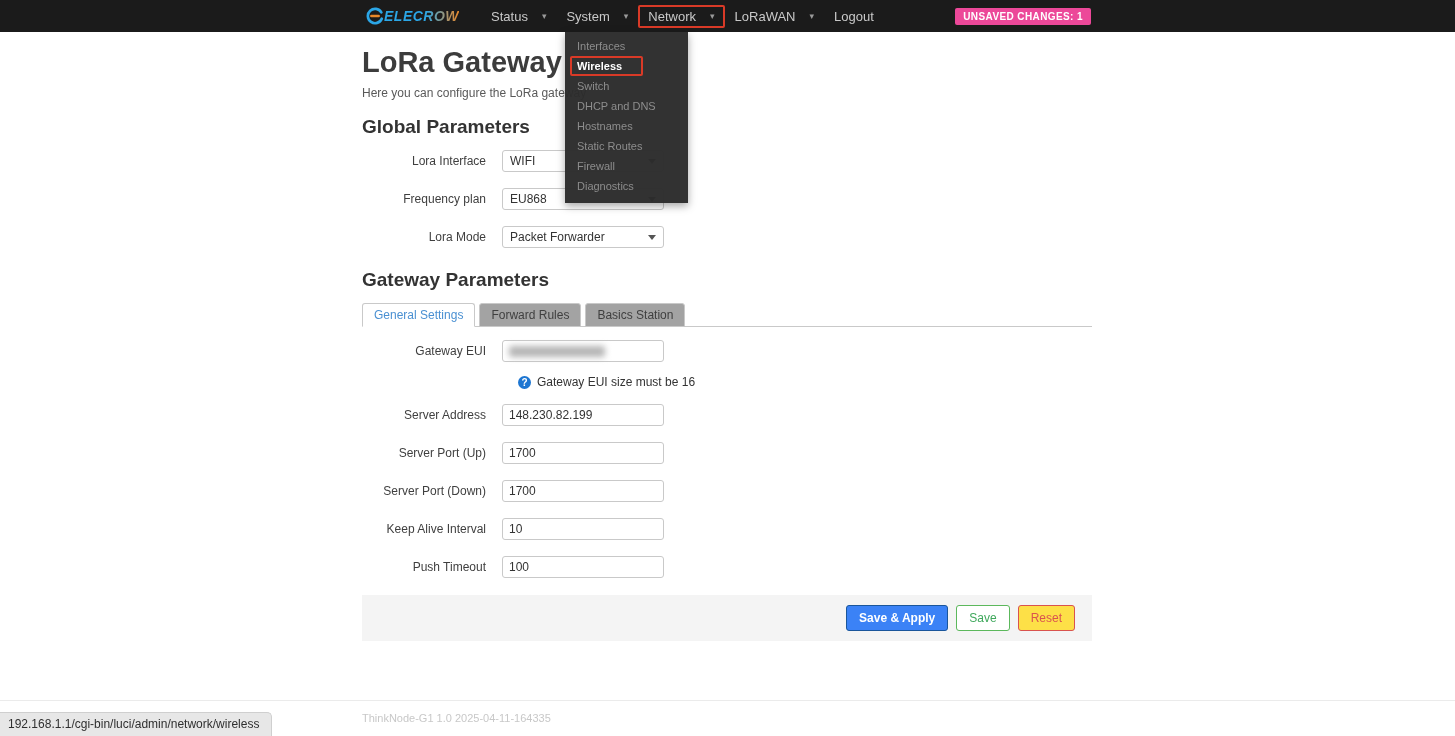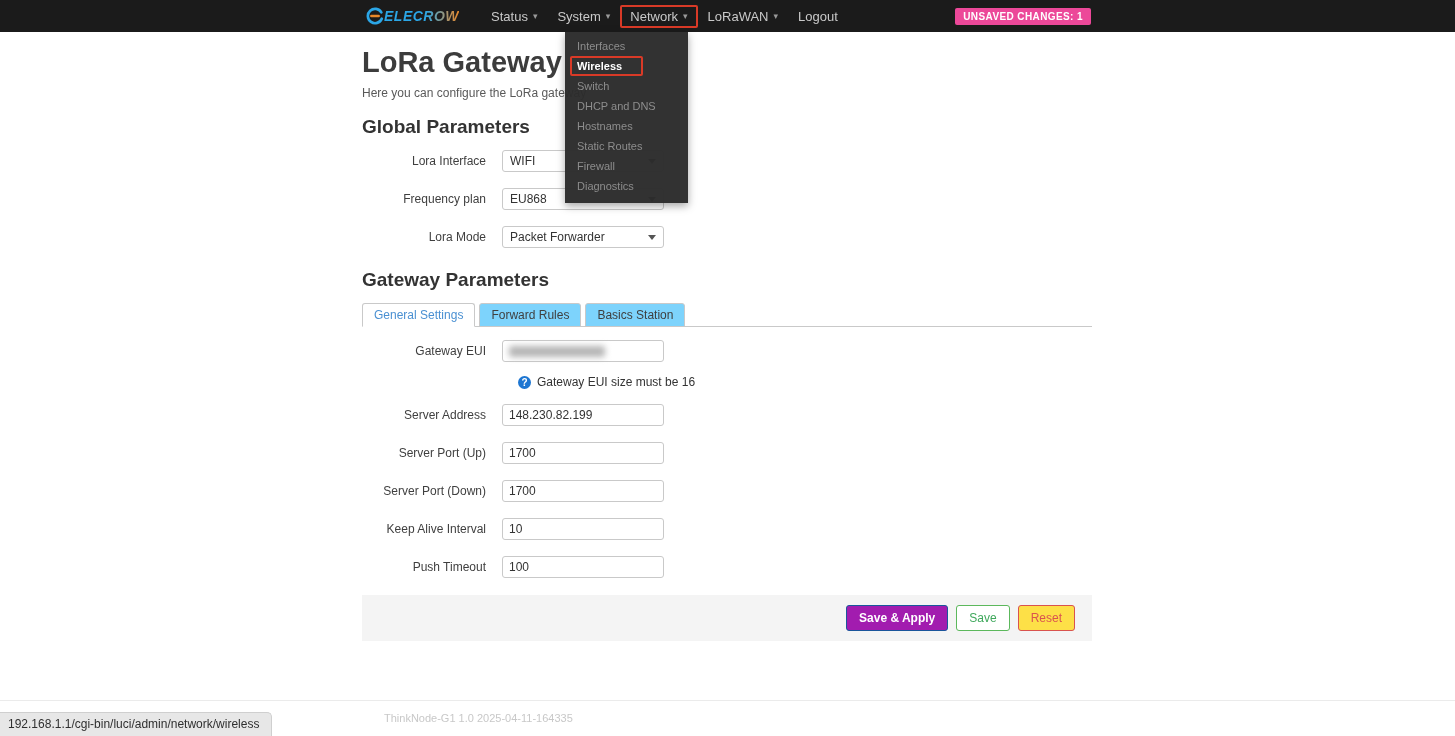--- a/index.html
+++ b/index.html
@@ -15,21 +15,21 @@
     background:#1b1b1b; display:flex; align-items:center;
     padding-left:366px; font-size:13px; color:#cfcfcf; z-index:40;
   }
   .logo { display:flex; align-items:center; gap:0; margin-right:22px; cursor:pointer; }
   .logo-text {
     font-style:italic; font-weight:bold; letter-spacing:.5px; font-size:14px;
     background:linear-gradient(90deg,#2ba6e6 55%, #e8882a 100%);
     -webkit-background-clip:text; background-clip:text; color:transparent;
   }
   .nav-item {
-    padding:4px 10px; display:flex; align-items:center; gap:5px; cursor:pointer;
+    padding:4px 10px; display:flex; align-items:center; gap:14px; cursor:pointer;
     white-space:nowrap; color:#c9c9c9;
   }
   .nav-item .caret { font-size:9px; color:#9a9a9a; line-height:1; }
   .nav-item.highlighted {
     border:2px solid #d93a27; border-radius:2px; padding:2px 8px;
   }
   .badge {
     margin-left:auto; margin-right:364px; background:#ec4899; color:#fff;
     font-size:10px; font-weight:bold; letter-spacing:.4px;
     padding:3px 8px; border-radius:2px; cursor:pointer; white-space:nowrap;
@@ -84,38 +84,38 @@
   .help-icon {
     width:13px; height:13px; border-radius:50%; background:#1d76d2; color:#fff;
     font-size:10px; font-weight:bold; text-align:center; line-height:13px; margin-right:6px;
     flex:0 0 auto;
   }
 
   
   .tabs { display:flex; width:730px; border-bottom:1px solid #c9c9c9; margin-bottom:13px; }
   .tab {
     font-size:12px; padding:4px 11px; margin-right:4px; margin-bottom:-1px;
-    border:1px solid #c9c9c9; background:#7dd3fc; color:#3f3f3f; cursor:pointer;
+    border:1px solid #c9c9c9; background:#a3a3a3; color:#3f3f3f; cursor:pointer;
     border-top-left-radius:3px; border-top-right-radius:3px; white-space:nowrap;
   }
   .tab.active { background:#fff; color:#4a90d2; border-bottom:1px solid #fff; }
 
   
   .action-bar {
     width:730px; height:46px; background:#f4f4f4; margin-top:17px;
     display:flex; align-items:center; justify-content:flex-end; gap:8px; padding-right:17px;
   }
   .btn { font-size:12px; border-radius:3px; padding:5px 12px; cursor:pointer; font-family:"Liberation Sans", sans-serif; }
-  .btn-primary { background:#a21caf; border:1px solid #1a569b; color:#fff; font-weight:bold; }
+  .btn-primary { background:#3b82f6; border:1px solid #1a569b; color:#fff; font-weight:bold; }
   .btn-save { background:#fff; border:1px solid #5cb85c; color:#3fa85c; }
   .btn-reset { background:#fde047; border:1px solid #d9534f; color:#d9534f; }
 
   
   .footer-divider { position:absolute; left:0; top:700px; width:1455px; border-top:1px solid #ebebeb; }
-  .footer-text { position:absolute; left:384px; top:712px; font-size:11px; color:#c8c8c8; }
+  .footer-text { position:absolute; left:362px; top:712px; font-size:11px; color:#c8c8c8; }
 
   
   .link-preview {
     position:absolute; left:0; bottom:0; background:#e7e7e7;
     border:1px solid #cfcfcf; border-left:none; border-bottom:none;
     border-top-right-radius:5px; padding:4px 12px 5px 8px;
     font-size:12px; color:#2f2f2f; z-index:60; white-space:nowrap;
   }
 </style>
 </head>

